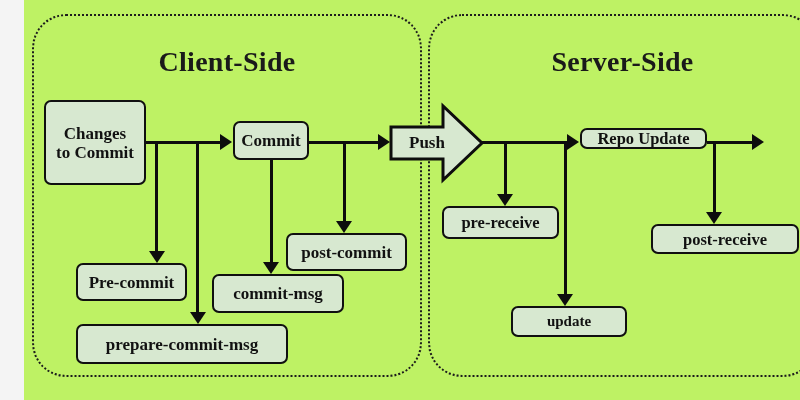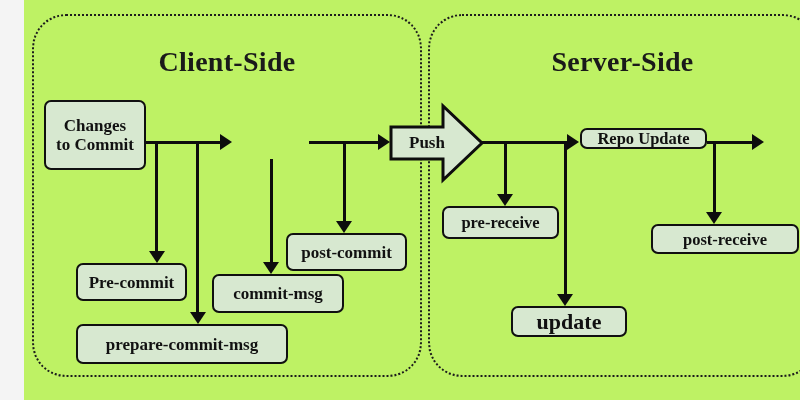--- a/index.html
+++ b/index.html
@@ -32,29 +32,29 @@
     border: 2px solid #101010;
     border-radius: 7px;
     box-sizing: border-box;
     display: flex; align-items: center; justify-content: center;
     text-align: center;
     font-weight: 700; font-size: 17px; color: #111;
     line-height: 19px;
     white-space: nowrap;
   }
   .node.wrap { white-space: normal; }
-  .n-changes   { left: 20px;  top: 100px; width: 102px; height: 70px; padding: 0 10px; }
+  .n-changes   { left: 20px;  top: 100px; width: 102px; height: 85px; padding: 0 10px; }
   .n-commit    { left: 209px; top: 121px; width: 76px;  height: 39px; }
   .n-precommit { left: 52px;  top: 263px; width: 111px; height: 38px; }
   .n-commitmsg { left: 188px; top: 274px; width: 132px; height: 39px; }
   .n-postcommit{ left: 262px; top: 233px; width: 121px; height: 38px; }
   .n-preparemsg{ left: 52px;  top: 324px; width: 212px; height: 40px; }
   .n-repoupdate{ left: 556px; top: 128px; width: 127px; height: 21px; font-size: 16.5px; }
   .n-prereceive{ left: 418px; top: 206px; width: 117px; height: 33px; font-size: 16.5px; }
-  .n-update    { left: 487px; top: 306px; width: 116px; height: 31px; font-size: 22px; }
+  .n-update    { left: 487px; top: 306px; width: 116px; height: 31px; font-size: 15px; }
   .n-postreceive{ left: 627px; top: 224px; width: 148px; height: 30px; font-size: 16.5px; }
 
   .hline { position: absolute; height: 3px; background: #0d0d0d; top: 141px; }
   .vline { position: absolute; width: 3px;  background: #0d0d0d; }
   .arrow-r {
     position: absolute; width: 0; height: 0;
     border-top: 8px solid transparent; border-bottom: 8px solid transparent;
     border-left: 12px solid #0d0d0d;
     top: 134px;
   }
@@ -114,20 +114,21 @@
 
   <div class="vline" style="left:689px;top:142px;height:71px;"></div>
   <div class="arrow-d" style="left:682px;top:212px;"></div>
 
   <svg class="push-svg" width="98" height="82">
     <polygon points="3,25 55,25 55,4 94,41 55,78 55,57 3,57" fill="#d7e8d0" stroke="#0d0d0d" stroke-width="3" stroke-linejoin="miter"></polygon>
   </svg>
   <div class="push-label">Push</div>
 
   <div class="node wrap n-changes">Changes to Commit</div>
+  <div class="node n-commit">Commit</div>
   <div class="node n-commitmsg">commit-msg</div>
   <div class="node n-precommit">Pre-commit</div>
   <div class="node n-postcommit">post-commit</div>
   <div class="node n-preparemsg">prepare-commit-msg</div>
 
   <div class="node n-repoupdate">Repo Update</div>
   <div class="node n-prereceive">pre-receive</div>
   <div class="node n-update">update</div>
   <div class="node n-postreceive">post-receive</div>
 

